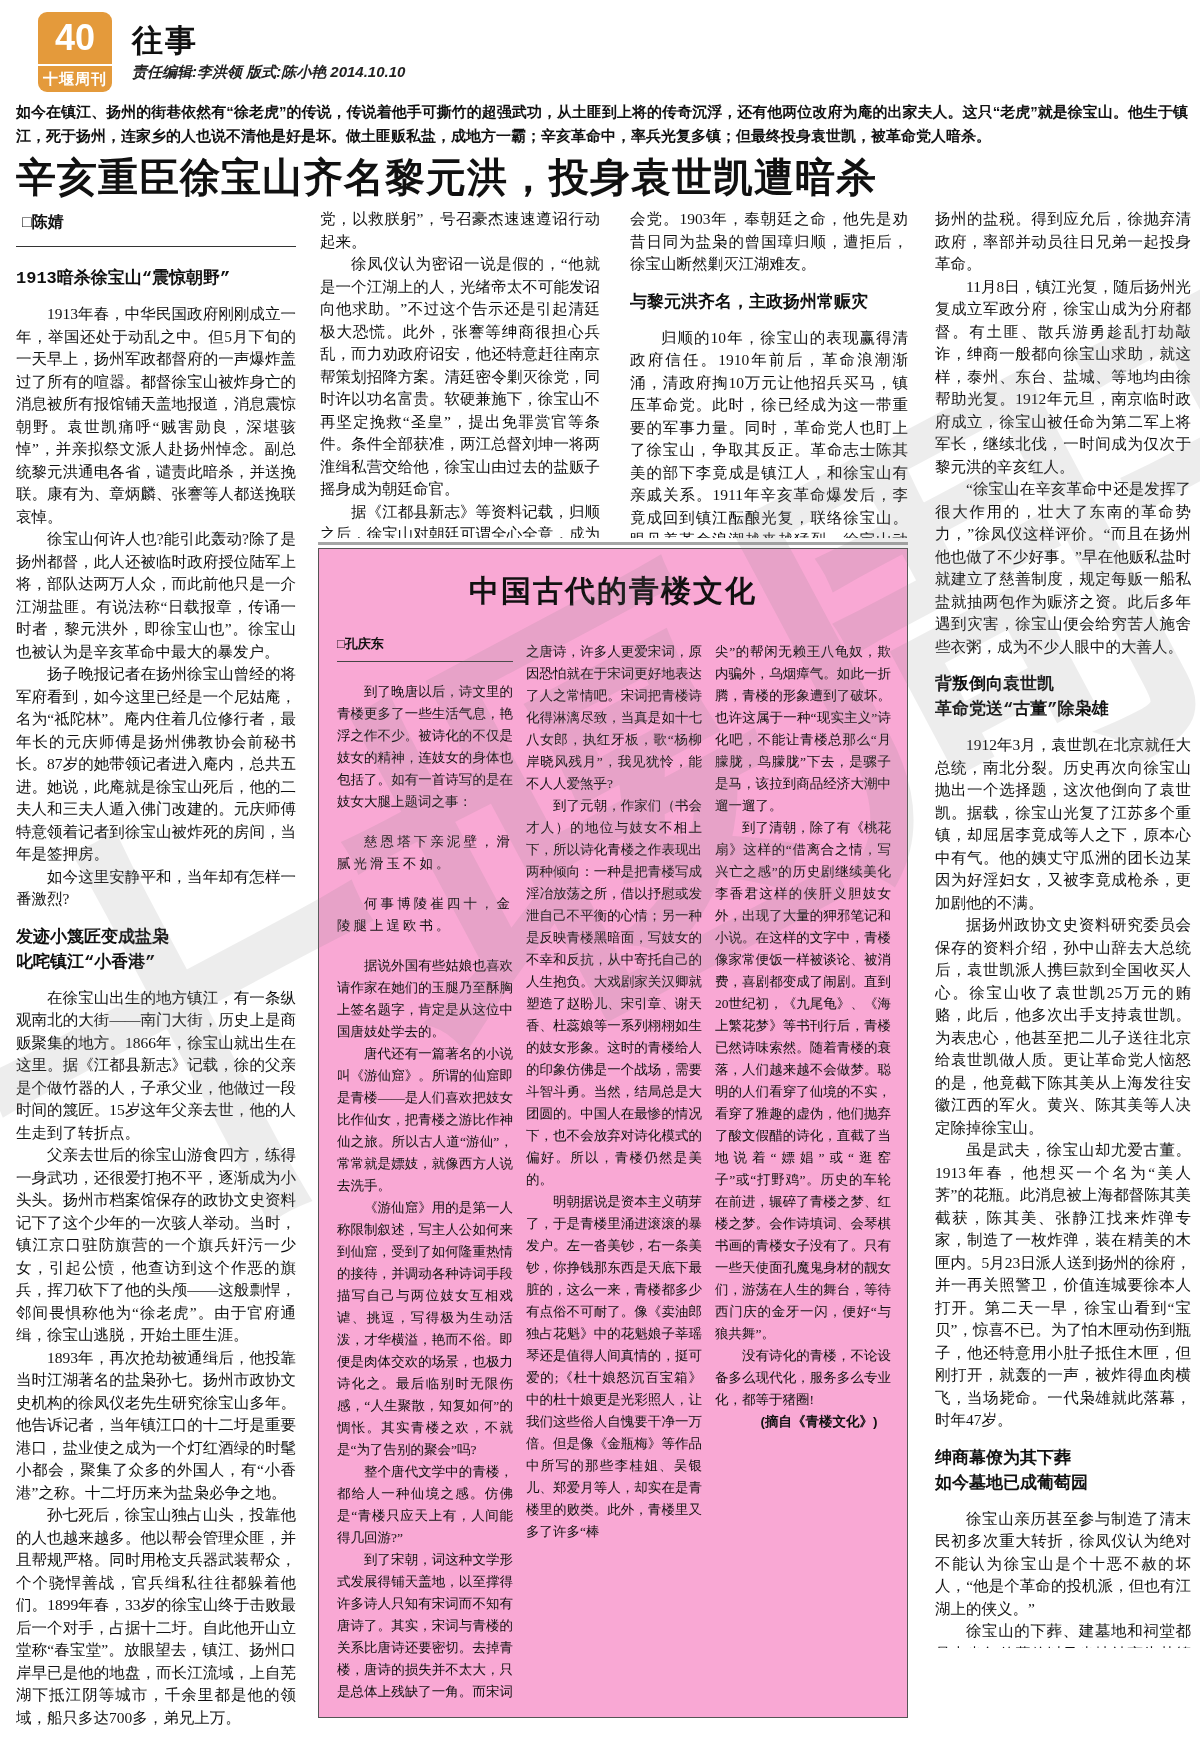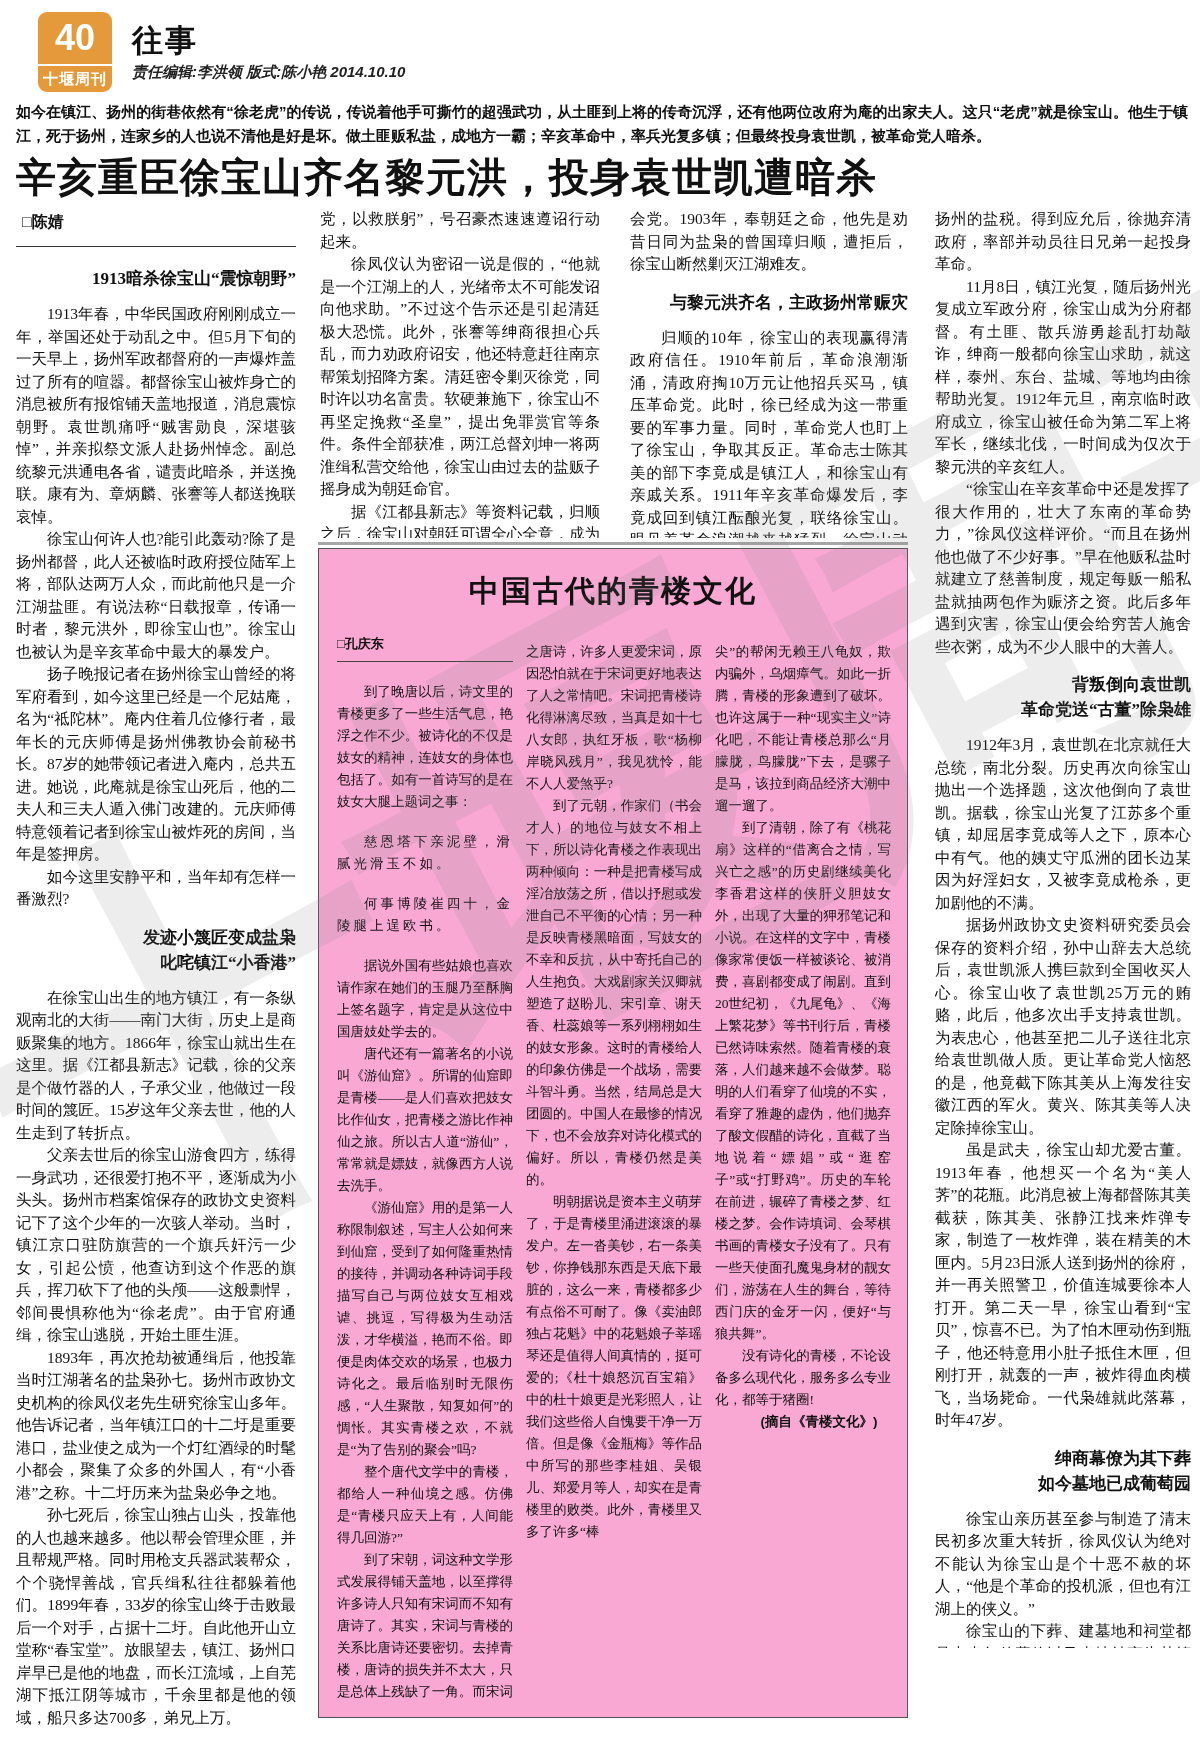--- a/index.html
+++ b/index.html
@@ -25,22 +25,22 @@
         font-size:16px;font-weight:bold;}
   #byline-main-rule{position:absolute;left:16px;top:246px;width:280px;border-top:1px solid #333;}
   
   .col{position:absolute;overflow:hidden;font-size:15.5px;line-height:22.5px;text-align:justify;}
   #col1{left:16px;top:252px;width:280px;height:1478px;}
   #col2{left:320px;top:208px;width:280px;height:330px;}
   #col3{left:630px;top:208px;width:278px;height:330px;}
   #col4{left:935px;top:208px;width:256px;height:1440px;}
   .fi-p{margin:0;text-indent:2em;}
   .fi-c{margin:0;text-indent:0;}
-  .fi-h{font-family:Liberation Serif, serif;font-weight:bold;font-size:17px;line-height:25px;
-        text-align:right;margin:14px 0 12px 0;white-space:pre-line;text-indent:0;}
+  .fi-h{font-family:Liberation Mono, monospace;font-weight:bold;font-size:17px;line-height:25px;
+        text-align:left;margin:14px 0 12px 0;white-space:pre-line;text-indent:0;}
   .fi-v{margin:18px 0;text-indent:2em;letter-spacing:3px;}
   .fi-ar{margin-top:0;text-align:right;padding-right:1em;font-weight:bold;
         font-family:"Liberation Sans",sans-serif;text-indent:0;}
   
   #box{position:absolute;left:318px;top:548px;width:588px;height:1168px;border:1px solid #555;background:#f9a8d4;}
   #box::before{content:'';position:absolute;left:-1px;right:-1px;top:-7px;height:3px;background:#a6a6a6;}
   #box-title{position:absolute;left:0;top:22px;width:100%;text-align:center;
         font-family:"Liberation Sans",sans-serif;font-size:30px;font-weight:bold;letter-spacing:2px;}
   #box-byline{position:absolute;left:18px;top:86px;font-family:"Liberation Sans",sans-serif;
         font-size:13px;font-weight:bold;}

